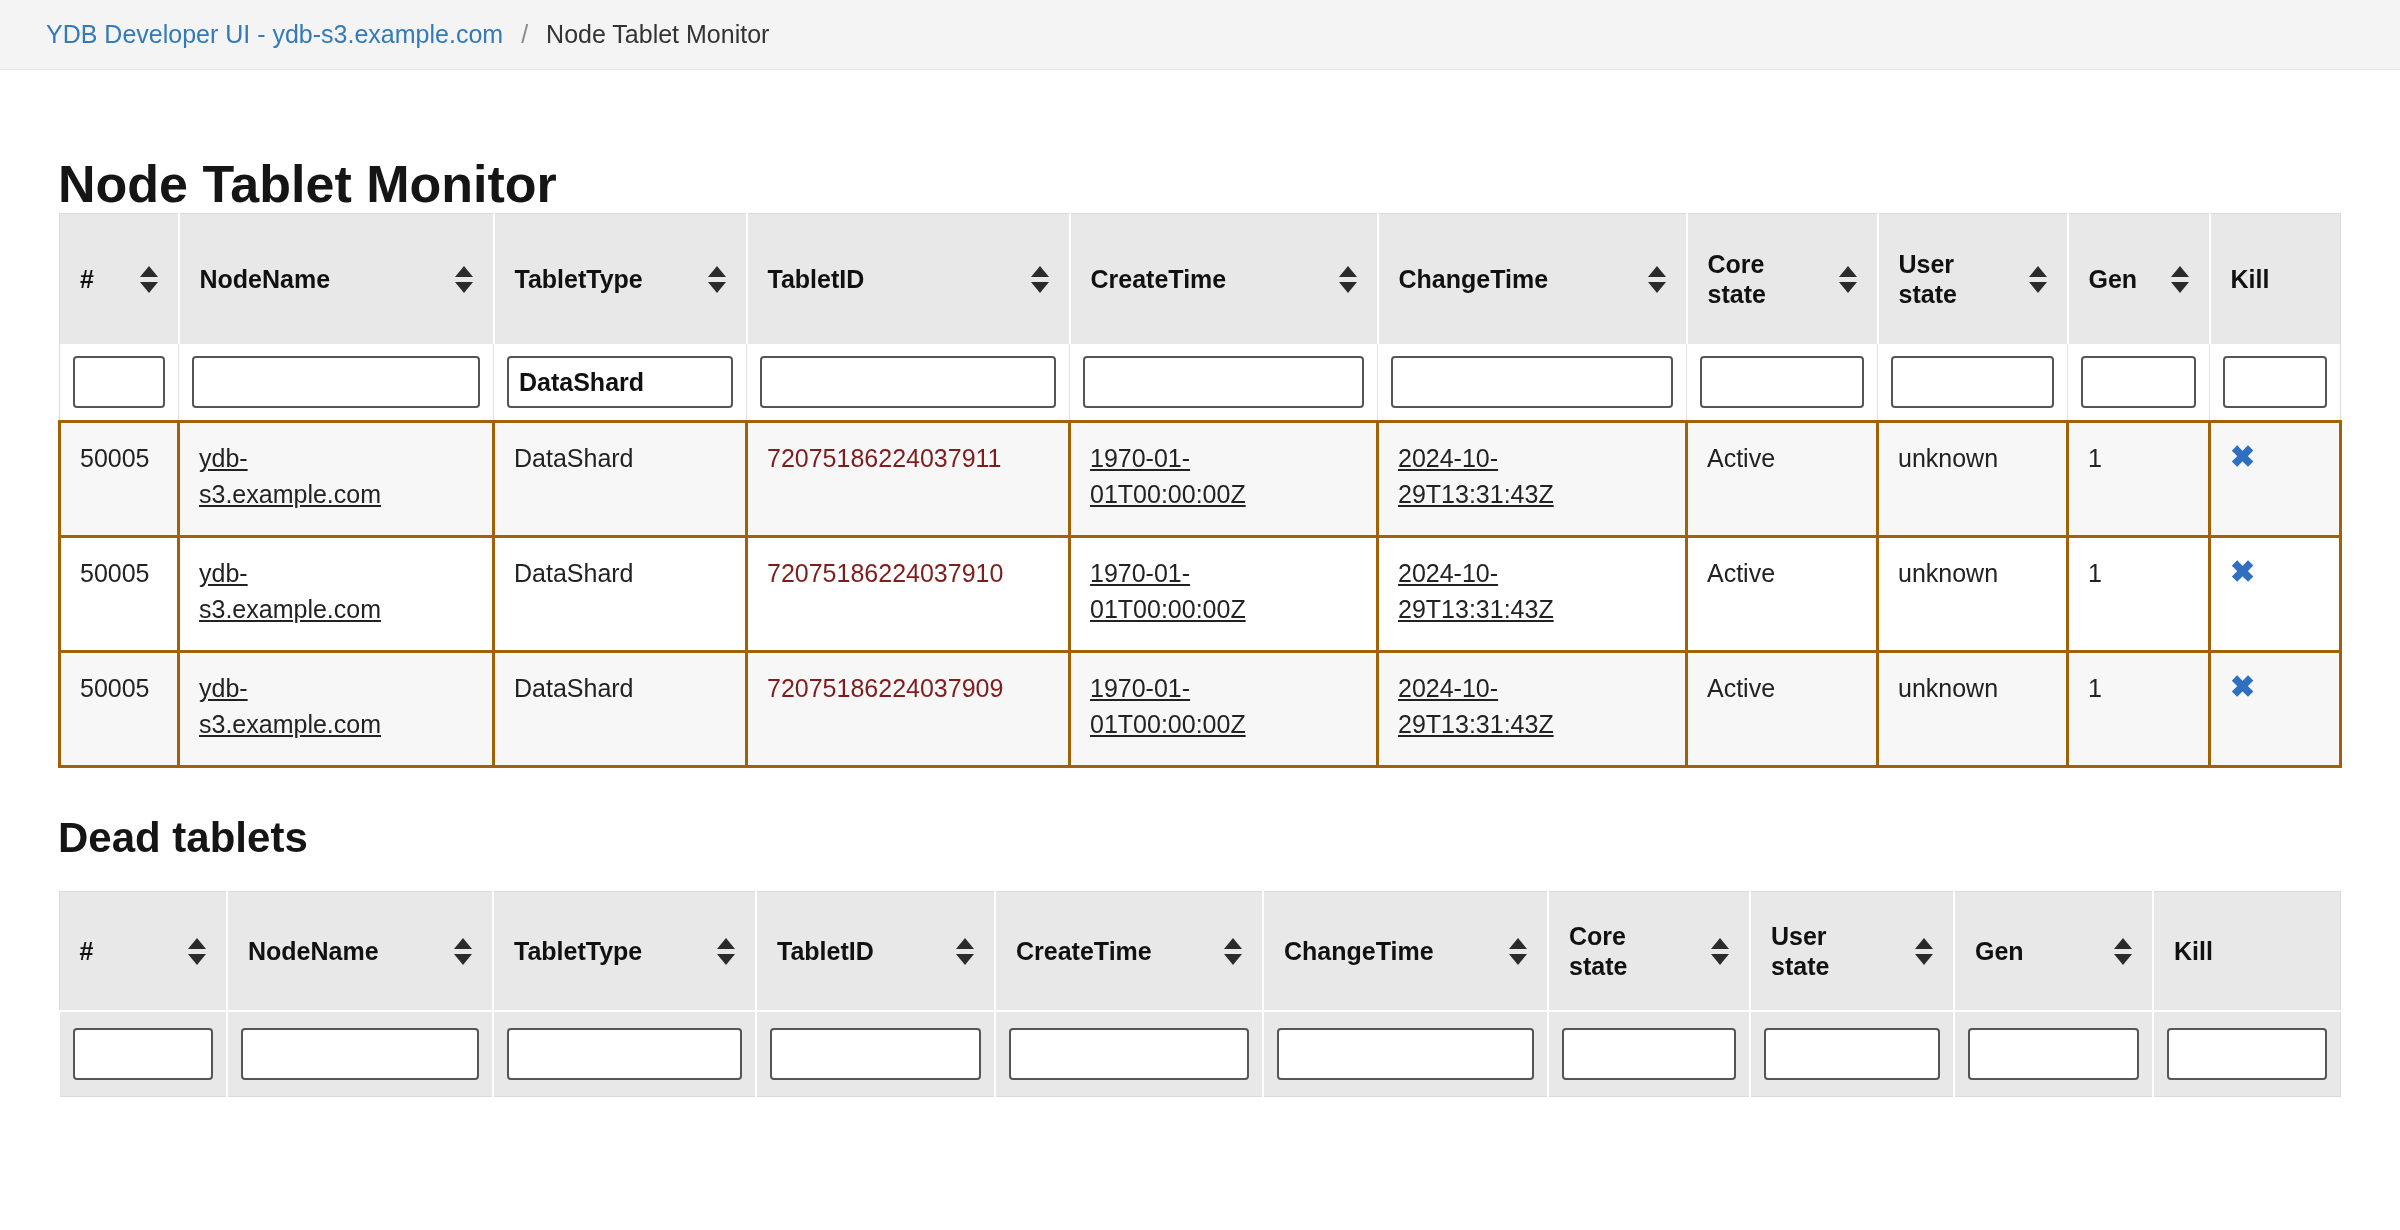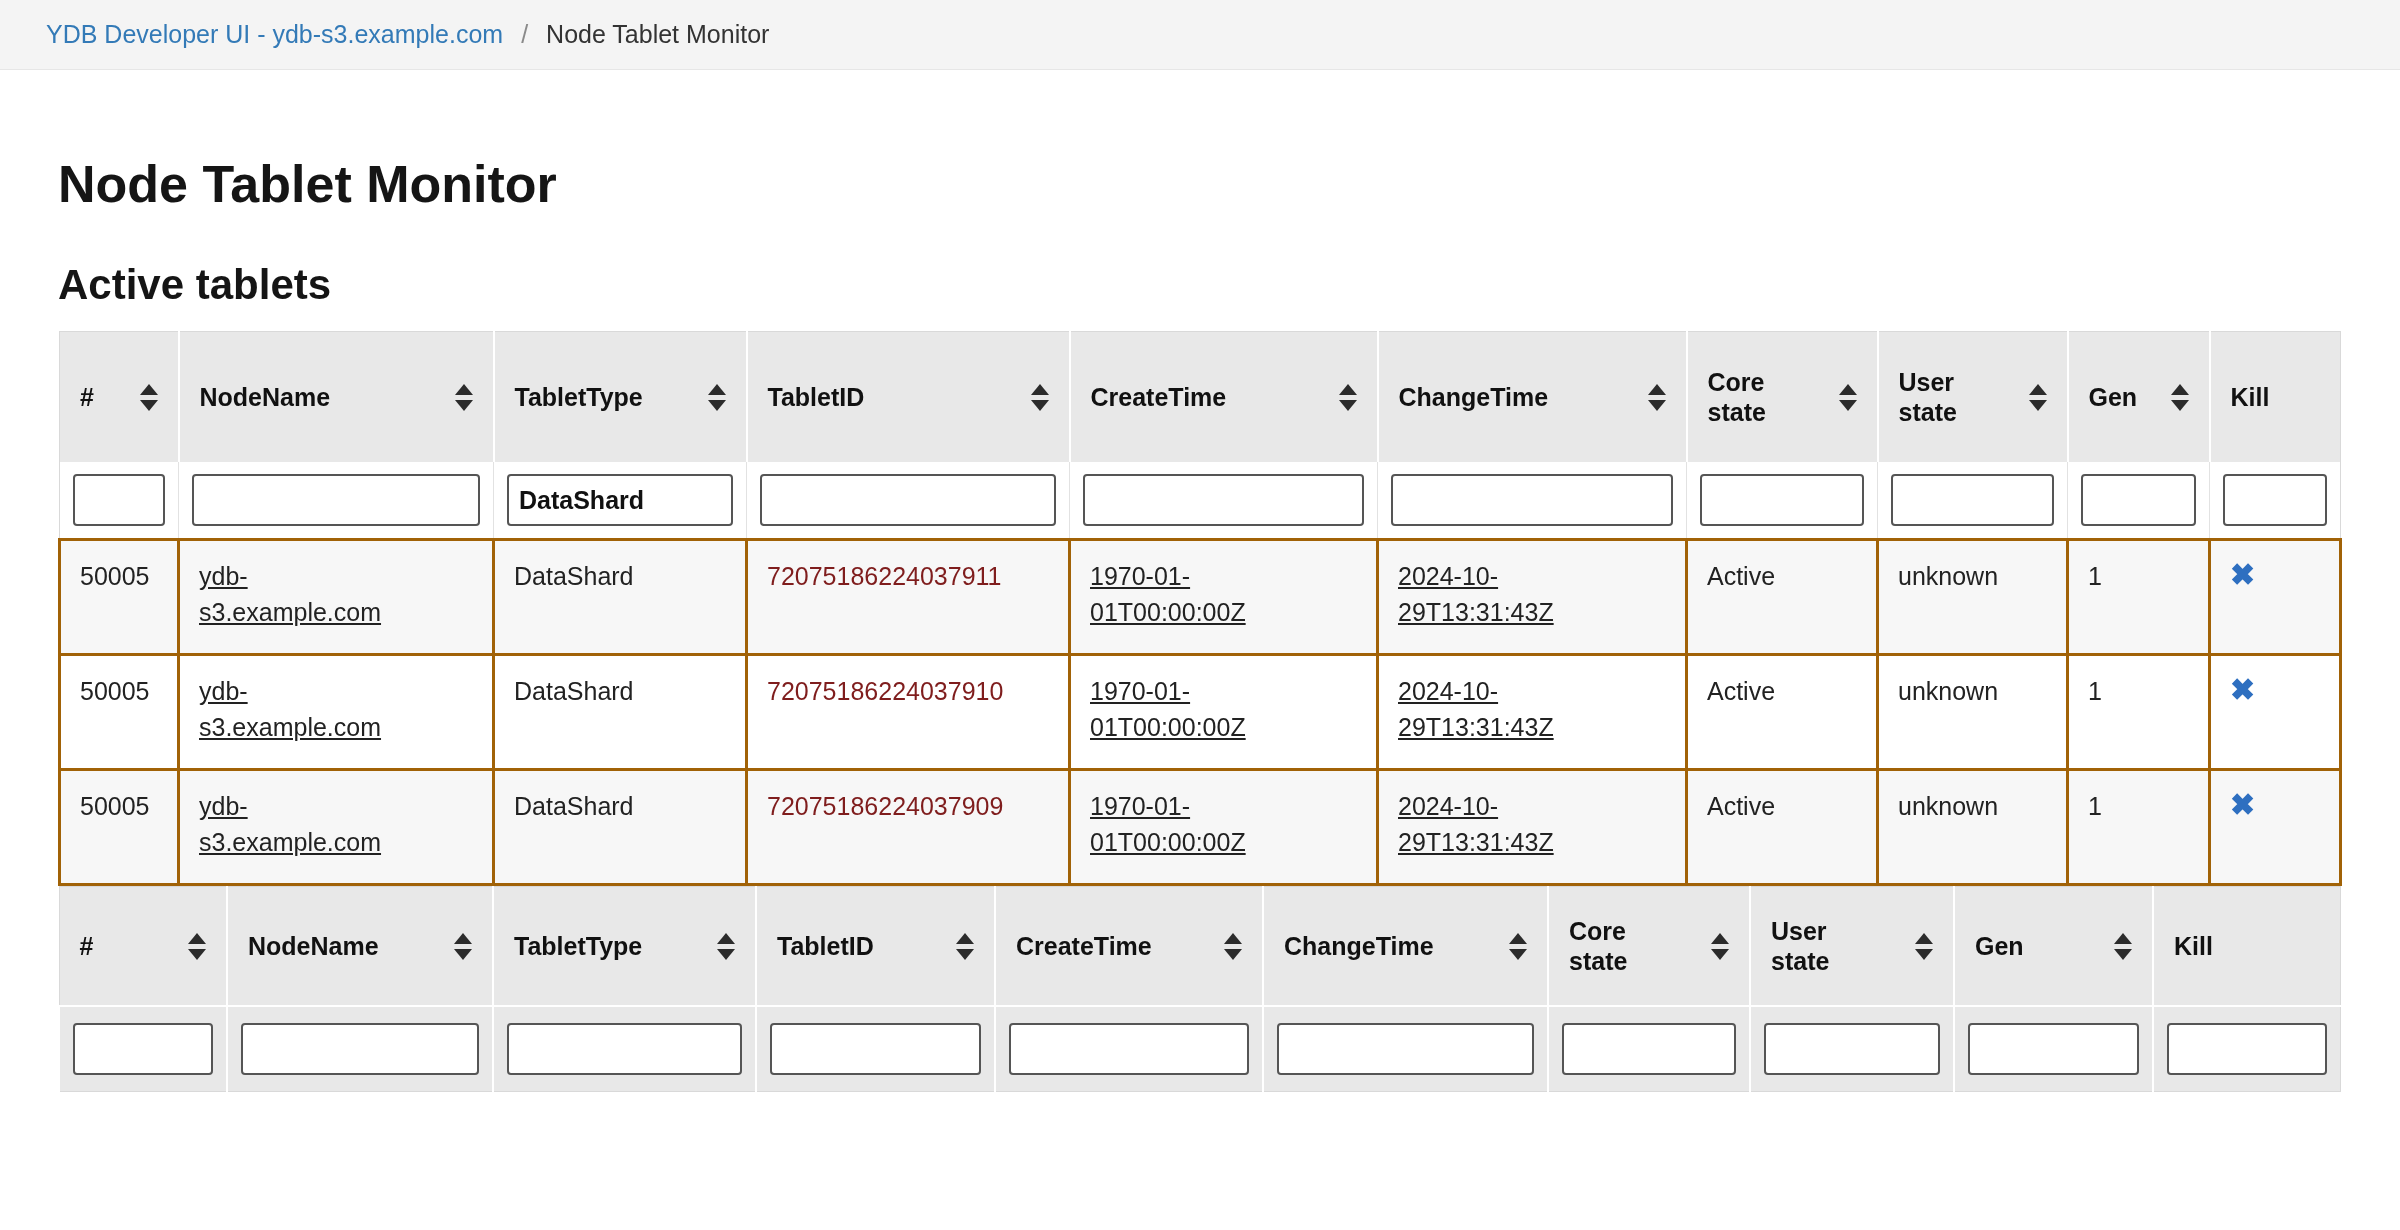--- a/index.html
+++ b/index.html
@@ -155,21 +155,20 @@
 <div class="topbar">
   <a href="#">YDB Developer UI - ydb-s3.example.com</a>
   <span class="sep">/</span>
   <span class="current">Node Tablet Monitor</span>
 </div>
 
 <div class="container">
 
   <h1 class="page-title">Node Tablet Monitor</h1>
 
-  <h2 class="section-title">Active tablets</h2>
 
   <table class="monitor active">
     <colgroup>
       <col style="width:119px">
         <col style="width:315px">
         <col style="width:253px">
         <col style="width:323px">
       <col style="width:308px">
         <col style="width:309px">
         <col style="width:191px">
@@ -332,20 +331,21 @@
         <td><span class="wrap">1970-01-01T00:00:00Z</span></td>
         <td><span class="wrap">2024-10-29T13:31:43Z</span></td>
         <td>Active</td>
         <td>unknown</td>
         <td>1</td>
         <td><span class="kill-x">✖</span></td>
       </tr>
     </tbody>
   </table>
 
+  <h2 class="section-title dead-title">Dead tablets</h2>
 
   <table class="monitor dead">
     <colgroup>
       <col style="width:168px">
         <col style="width:266px">
         <col style="width:263px">
         <col style="width:239px">
       <col style="width:268px">
         <col style="width:285px">
         <col style="width:202px">

